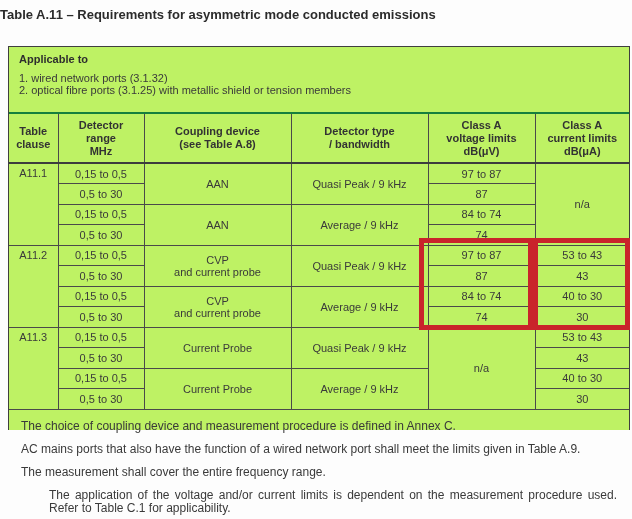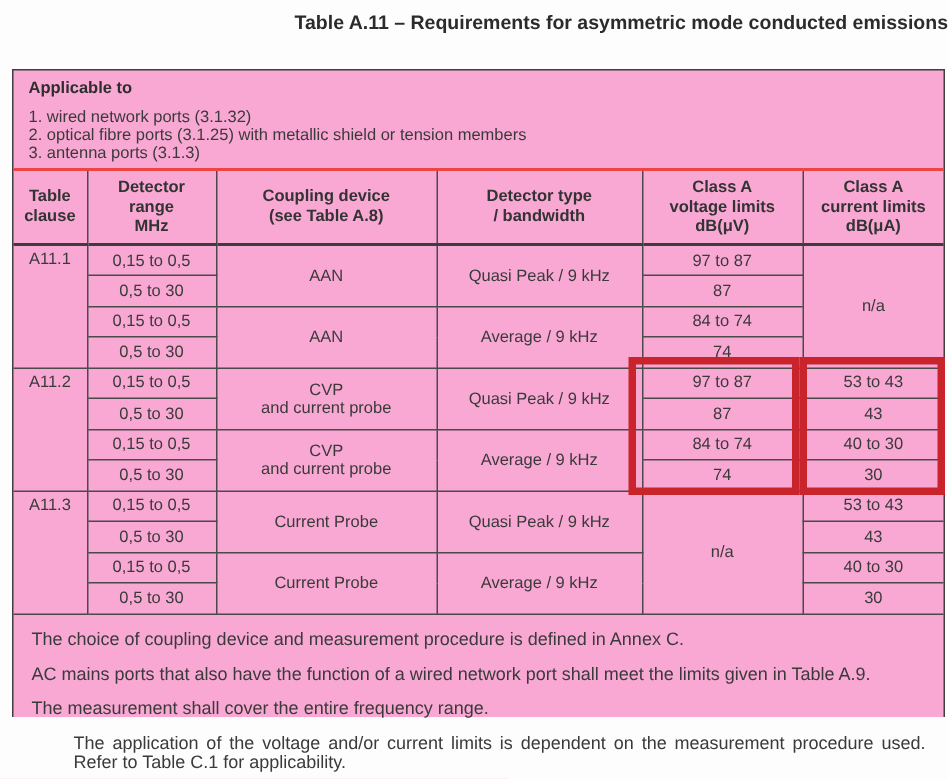--- a/index.html
+++ b/index.html
@@ -5,40 +5,40 @@
   * { margin:0; padding:0; box-sizing:border-box; }
   html,body { background:#ffffff; }
   body {
     width:632px; height:519px;
     font-family:"Liberation Sans", sans-serif;
     color:#3a3a3a;
   }
   .page { position:relative; width:632px; height:519px; overflow:hidden; background:#fdfdfd; }
 
   
-  .title-block { padding-top:7px; text-align:right; font-weight:bold; font-size:13px; line-height:16px; color:#2b2b2b; }
+  .title-block { padding-top:7px; text-align:left; font-weight:bold; font-size:13px; line-height:16px; color:#2b2b2b; }
   .underline-red { position:relative; display:inline-block; }
   .underline-red::after {
     content:""; position:absolute; left:-4px; right:-8px; bottom:-7px;
     height:4px; background:#c1272d; border-radius:3px;
   }
 
   
   .outer-box {
-    position:absolute; left:8px; top:46px; width:622px; height:432px;
-    border:1px solid #3f3f3f; border-bottom:none; background:#f9a8d4;
+    position:absolute; left:8px; top:46px; width:622px; height:384px;
+    border:1px solid #3f3f3f; border-bottom:none; background:#bef264;
   }
 
   .applicable { height:65px; padding:6px 10px 0 10px; font-size:11px; color:#333; }
   .applicable .heading { font-weight:bold; font-size:11px; margin-bottom:7px; color:#2e2e2e; }
   .applicable .item { font-size:11px; line-height:12px; color:#3a3a3a; }
 
   table.limits {
     width:100%; border-collapse:collapse; table-layout:fixed;
-    border-top:2px solid #ef4444;
+    border-top:2px solid #15803d;
   }
   table.limits th, table.limits td {
     border:1px solid #4a4a4a;
     white-space:pre-line;
     text-align:center;
     overflow:hidden;
   }
   table.limits th:first-child, table.limits td:first-child { border-left:none; }
   table.limits th:last-child, table.limits td:last-child { border-right:none; }
   table.limits th {
@@ -70,21 +70,20 @@
   <div class="title-block">
     <div>Table A.11 – Requirements for asymmetric mode conducted emissions</div>
   </div>
 
   <div class="outer-box">
 
     <div class="applicable">
       <div class="heading">Applicable to</div>
       <div class="item">1. wired network ports (3.1.32)</div>
       <div class="item">2. optical fibre ports (3.1.25) with metallic shield or tension members</div>
-      <div class="item">3. antenna ports (3.1.3)</div>
     </div>
 
     <table class="limits">
       <colgroup>
         <col style="width:49px">
           <col style="width:86px">
           <col style="width:147px">
         <col style="width:137px">
           <col style="width:107px">
           <col>

